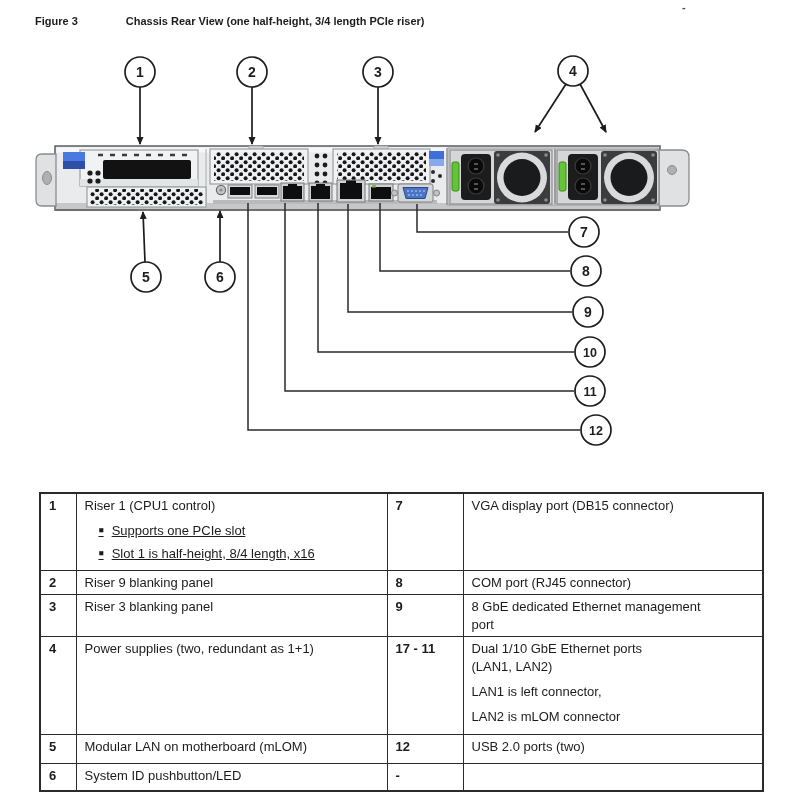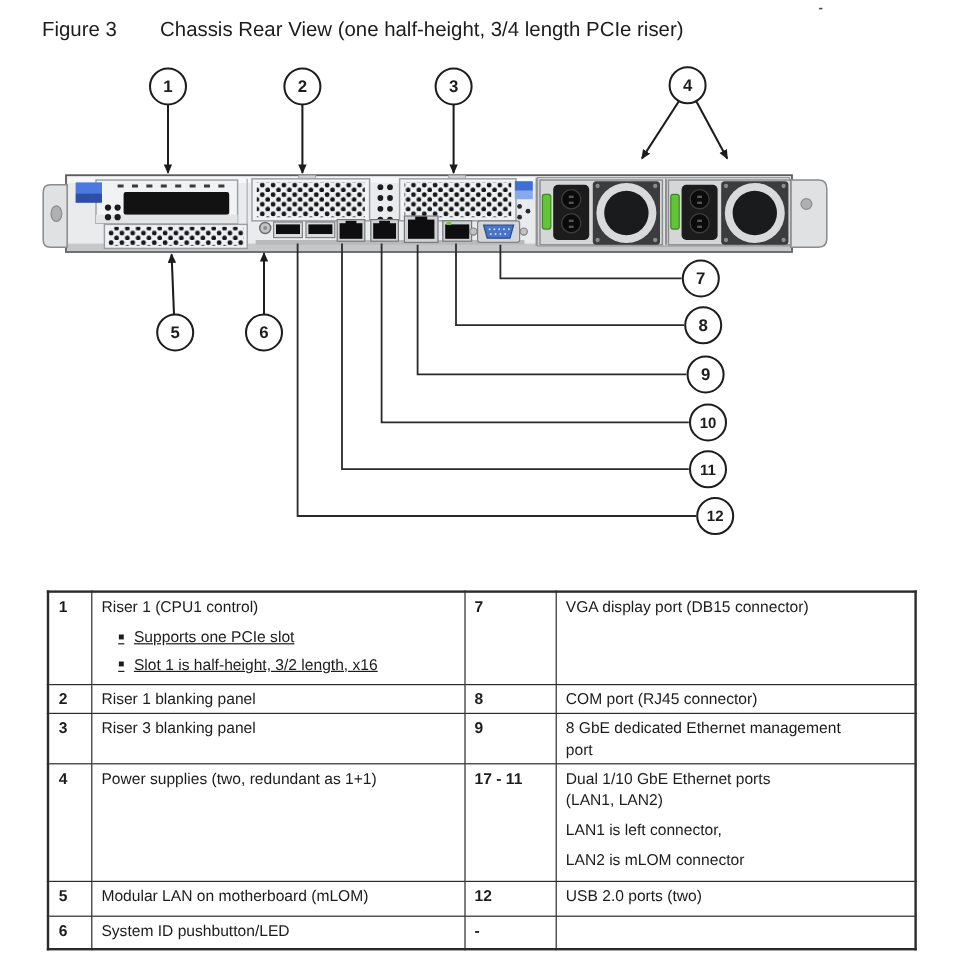--- a/index.html
+++ b/index.html
@@ -1,20 +1,20 @@
 <!DOCTYPE html>
 <html><head>
 <meta charset="utf-8">
 <style>
   html,body{margin:0;padding:0;background:#fff;}
   .page{position:relative;width:800px;height:800px;background:#ffffff;
         font-family:"Liberation Sans",sans-serif;color:#1c1c1c;overflow:hidden;}
-  .fig-title{position:absolute;left:35px;top:15px;font-size:17px;font-weight:normal;
+  .fig-title{position:absolute;left:35px;top:15px;font-size:11px;font-weight:bold;
              display:flex;z-index:2;white-space:nowrap;}
-  .fig-title .caption{margin-left:36px;}
+  .fig-title .caption{margin-left:48px;}
   .corner-mark{position:absolute;left:682px;top:1px;font-size:11px;font-weight:bold;color:#4a4a4a;z-index:2;}
   svg.diagram{position:absolute;left:0;top:0;}
   svg text.cnum{font-family:"Liberation Sans",sans-serif;font-weight:600;fill:#1d1d1d;}
 
   table.legend{position:absolute;left:39px;top:492px;width:723px;
                border-collapse:collapse;table-layout:fixed;
                border:2px solid #2b2b2b;font-size:13px;line-height:1.38;}
   table.legend td{border:1.5px solid #2b2b2b;vertical-align:top;padding:3px 8px 2px 8px;}
   td.num{font-weight:bold;}
   tr.r1{height:71px;} tr.r2{height:24px;} tr.r3{height:40px;}
@@ -304,32 +304,32 @@
         <col style="width:76px">
         <col style="width:300px">
     </colgroup>
     <tbody>
       <tr class="r1">
         <td class="num">1</td>
         <td class="cell">
           <p>Riser 1 (CPU1 control)</p>
           <ul class="blist">
             <li><span class="blt">■</span><span>Supports one PCIe slot</span></li>
-            <li><span class="blt">■</span><span>Slot 1 is half-height, 3/2 length, x16</span></li>
+            <li><span class="blt">■</span><span>Slot 1 is half-height, 8/4 length, x16</span></li>
           </ul>
         </td>
         <td class="num">7</td>
         <td class="cell">
           <p>VGA display port (DB15 connector)</p>
         </td>
       </tr>
       <tr class="r2">
         <td class="num">2</td>
         <td class="cell">
-            <p>Riser 1 blanking panel</p>
+            <p>Riser 9 blanking panel</p>
           </td>
         <td class="num">8</td>
         <td class="cell">
             <p>COM port (RJ45 connector)</p>
           </td>
       </tr>
       <tr class="r3">
         <td class="num">3</td>
         <td class="cell">
             <p>Riser 3 blanking panel</p>

